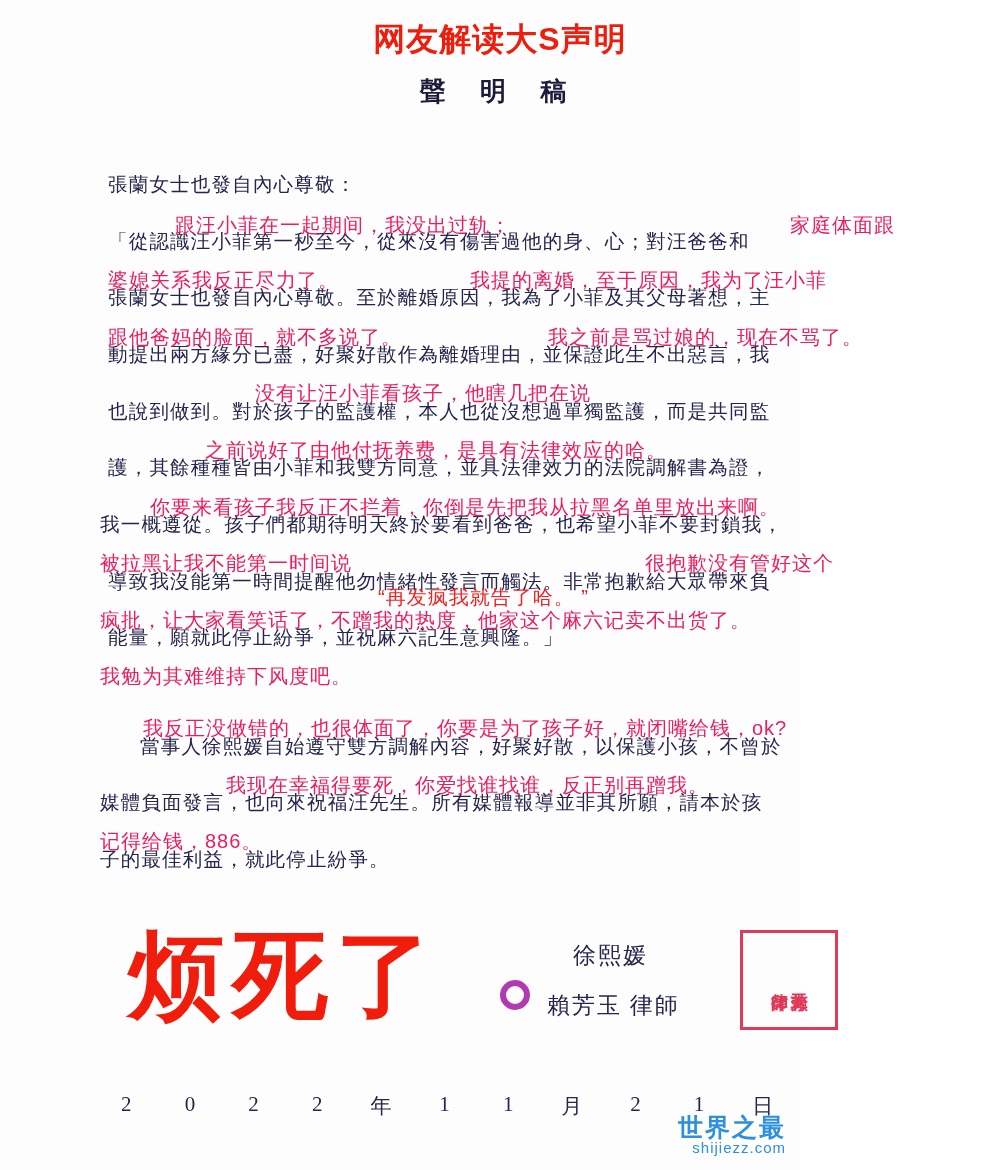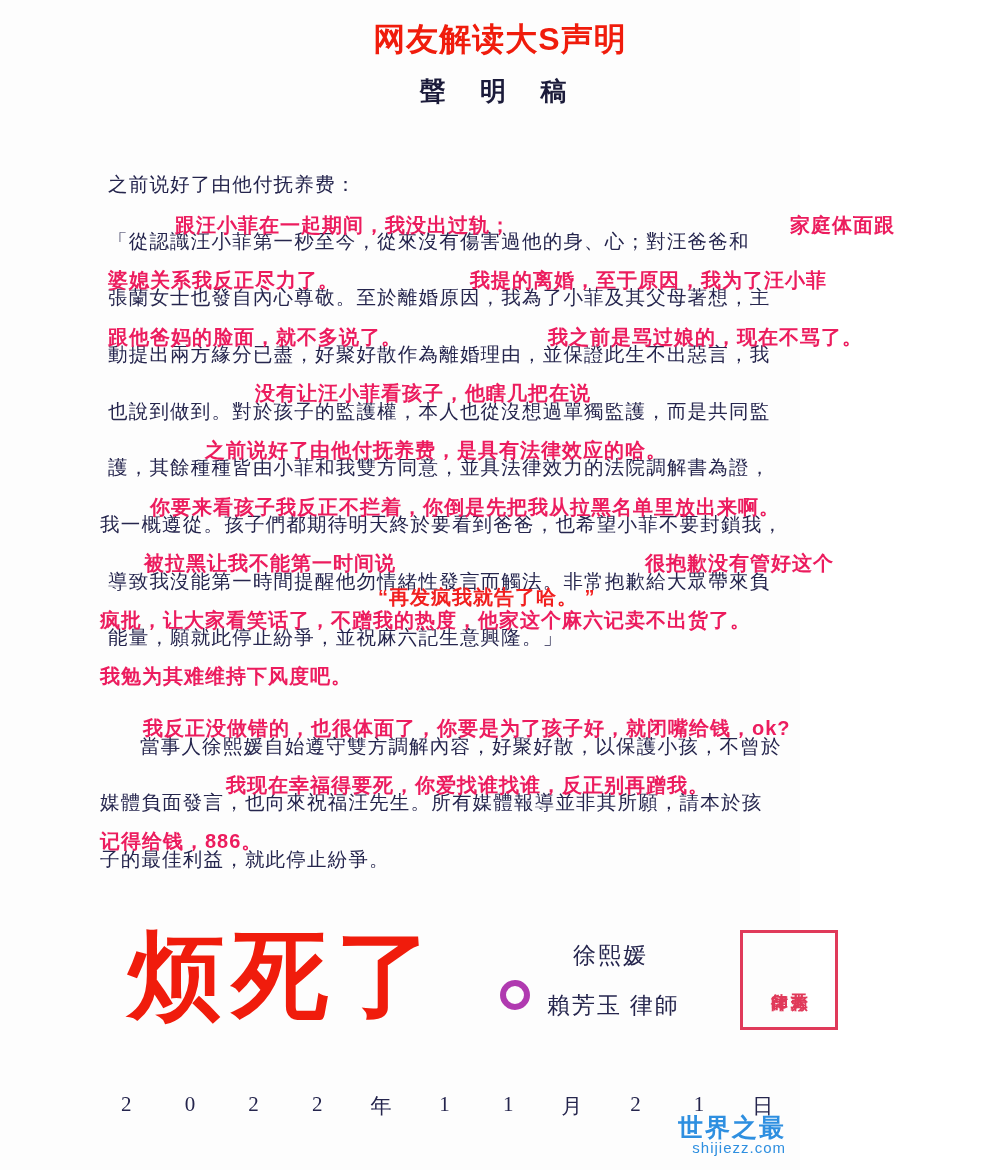--- a/index.html
+++ b/index.html
@@ -62,21 +62,21 @@
   }
 
   
   .anno {
     position: absolute;
     color: #ec1c5e;
     font-size: 20px;
     line-height: 1;
     letter-spacing: 1px;
     white-space: nowrap;
-    font-weight: 700;
+    font-weight: 400;
     font-family: "Liberation Sans", "DejaVu Sans", sans-serif;
   }
   .anno.red {
     color: #f11f1f;
     margin-top: 34px;
   }
 
   
   .big-scrawl {
     position: absolute;
@@ -183,21 +183,21 @@
 </style>
 </head>
 <body>
 
 <div class="page">
 
   <div class="headline">网友解读大S声明</div>
 
   <div class="doc-title">聲 明 稿</div>
 
-  <div class="orig" style="left:108px; top:175px;">之前说好了由他付抚养费：</div>
+  <div class="orig" style="left:108px; top:175px;">張蘭女士也發自內心尊敬：</div>
   <div class="orig" style="left:108px; top:232px;">「從認識汪小菲第一秒至今，從來沒有傷害過他的身、心；對汪爸爸和</div>
   <div class="orig" style="left:108px; top:345px;">動提出兩方緣分已盡，好聚好散作為離婚理由，並保證此生不出惡言，我</div>
   <div class="orig" style="left:108px; top:288px;">張蘭女士也發自內心尊敬。至於離婚原因，我為了小菲及其父母著想，主</div>
   <div class="orig" style="left:108px; top:402px;">也說到做到。對於孩子的監護權，本人也從沒想過單獨監護，而是共同監</div>
   <div class="orig" style="left:108px; top:458px;">護，其餘種種皆由小菲和我雙方同意，並具法律效力的法院調解書為證，</div>
   <div class="orig" style="left:100px; top:515px;">我一概遵從。孩子們都期待明天終於要看到爸爸，也希望小菲不要封鎖我，</div>
   <div class="orig" style="left:108px; top:572px;">導致我沒能第一時間提醒他勿情緒性發言而觸法。非常抱歉給大眾帶來負</div>
   <div class="orig" style="left:108px; top:628px;">能量，願就此停止紛爭，並祝麻六記生意興隆。」</div>
   <div class="orig" style="left:140px; top:737px;">當事人徐熙媛自始遵守雙方調解內容，好聚好散，以保護小孩，不曾於</div>
   <div class="orig" style="left:100px; top:850px;">子的最佳利益，就此停止紛爭。</div>
@@ -205,21 +205,21 @@
 
   <div class="anno" style="left:175px; top:215px;">跟汪小菲在一起期间，我没出过轨；</div>
   <div class="anno" style="left:790px; top:215px;">家庭体面跟</div>
   <div class="anno" style="left:108px; top:270px;">婆媳关系我反正尽力了。</div>
   <div class="anno" style="left:470px; top:270px;">我提的离婚，至于原因，我为了汪小菲</div>
   <div class="anno" style="left:108px; top:327px;">跟他爸妈的脸面，就不多说了。</div>
   <div class="anno" style="left:548px; top:327px;">我之前是骂过娘的，现在不骂了。</div>
   <div class="anno" style="left:255px; top:383px;">没有让汪小菲看孩子，他瞎几把在说</div>
   <div class="anno" style="left:205px; top:440px;">之前说好了由他付抚养费，是具有法律效应的哈。</div>
   <div class="anno" style="left:150px; top:497px;">你要来看孩子我反正不拦着，你倒是先把我从拉黑名单里放出来啊。</div>
-  <div class="anno" style="left:100px; top:553px;margin-left:44px;">被拉黑让我不能第一时间说</div>
+  <div class="anno" style="left:100px; top:553px;">被拉黑让我不能第一时间说</div>
   <div class="anno red" style="left:378px; top:553px;">“再发疯我就告了哈。 ”</div>
   <div class="anno" style="left:645px; top:553px;">很抱歉没有管好这个</div>
   <div class="anno" style="left:100px; top:610px;">疯批，让大家看笑话了，不蹭我的热度，他家这个麻六记卖不出货了。</div>
   <div class="anno" style="left:100px; top:666px;">我勉为其难维持下风度吧。</div>
   <div class="anno" style="left:143px; top:718px;text-align:right;">我反正没做错的，也很体面了，你要是为了孩子好，就闭嘴给钱，ok?</div>
   <div class="anno" style="left:226px; top:775px;">我现在幸福得要死，你爱找谁找谁，反正别再蹭我。</div>
   <div class="anno" style="left:100px; top:831px;">记得给钱，886。</div>
 
   <div class="big-scrawl">烦死了</div>
   <div class="scrawl-dot"></div>

